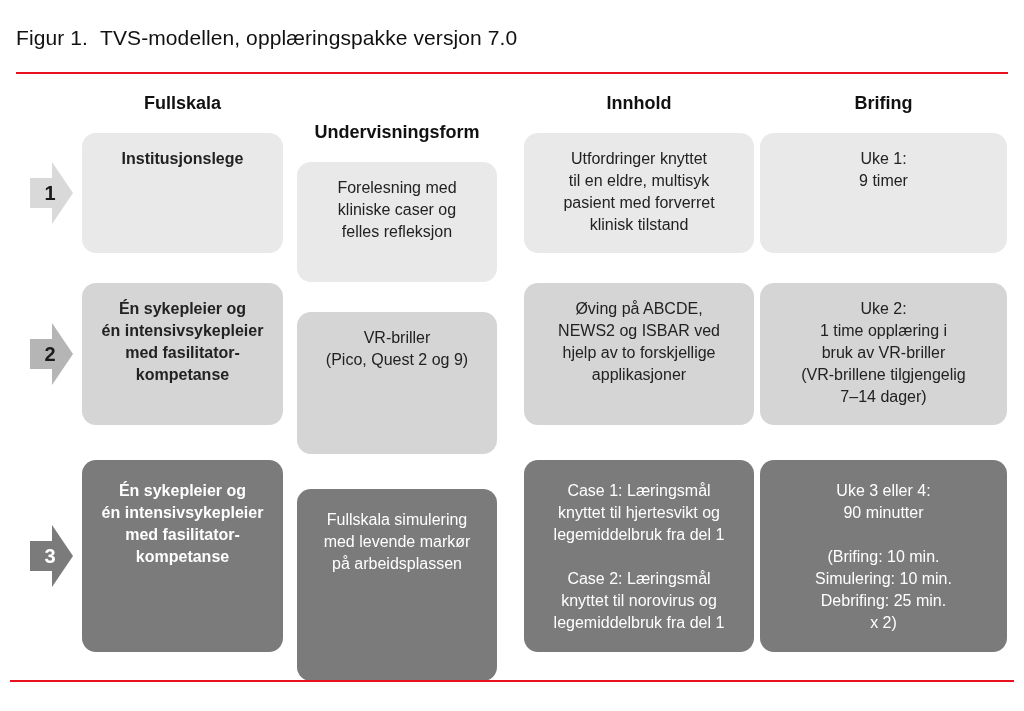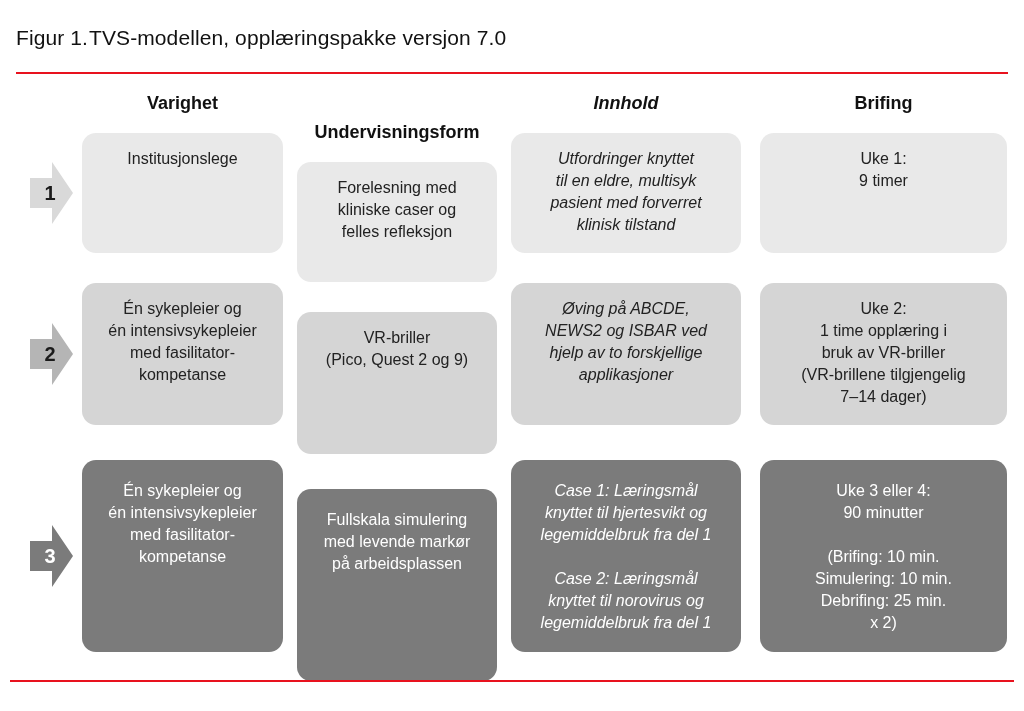--- a/index.html
+++ b/index.html
@@ -17,34 +17,34 @@
   }
   .title {
     position: absolute;
     left: 16px;
     top: 26px;
     font-size: 21px;
     color: #111111;
     letter-spacing: 0.1px;
   }
   .title .bold { font-weight: normal; }
-  .title .rest { margin-left: 1px; }
+  .title .rest { margin-left: 12px; }
 
   .rule {
     position: absolute;
     height: 2px;
     background: #e8121e;
   }
   .rule-top    { left: 16px; width: 992px; top: 72px; }
   .rule-bottom { left: 10px; width: 1004px; top: 680px; }
 
   
-  .c1 { left: 82px;  width: 201px; }
+  .c1 { left: 82px;  width: 201px; font-weight: bold; }
   .c2 { left: 297px; width: 200px; margin-top: 29px; }
-  .c3 { left: 511px; width: 230px; font-style: italic; }
+  .c3 { left: 524px; width: 230px; }
   .c4 { left: 760px; width: 247px; }
 
   .header {
     position: absolute;
     top: 93px;
     font-size: 18px;
     font-weight: bold;
     color: #111111;
     text-align: center;
   }
@@ -105,21 +105,21 @@
 <body>
 
 <div class="page">
 
   <div class="title">
     <span class="bold">Figur 1.</span><span class="rest">TVS-modellen, opplæringspakke versjon 7.0</span>
   </div>
 
   <div class="rule rule-top"></div>
 
-  <div class="header c1">Varighet</div>
+  <div class="header c1">Fullskala</div>
   <div class="header c2">Undervisningsform</div>
   <div class="header c3">Innhold</div>
   <div class="header c4">Brifing</div>
 
   <div class="row row1">
     <div class="arrow">
       <svg viewBox="0 0 43 62" aria-hidden="true">
         <polygon points="0,16 22,16 22,0 43,31 22,62 22,46 0,46"></polygon>
       </svg>
       <span class="stepnum">1</span>

